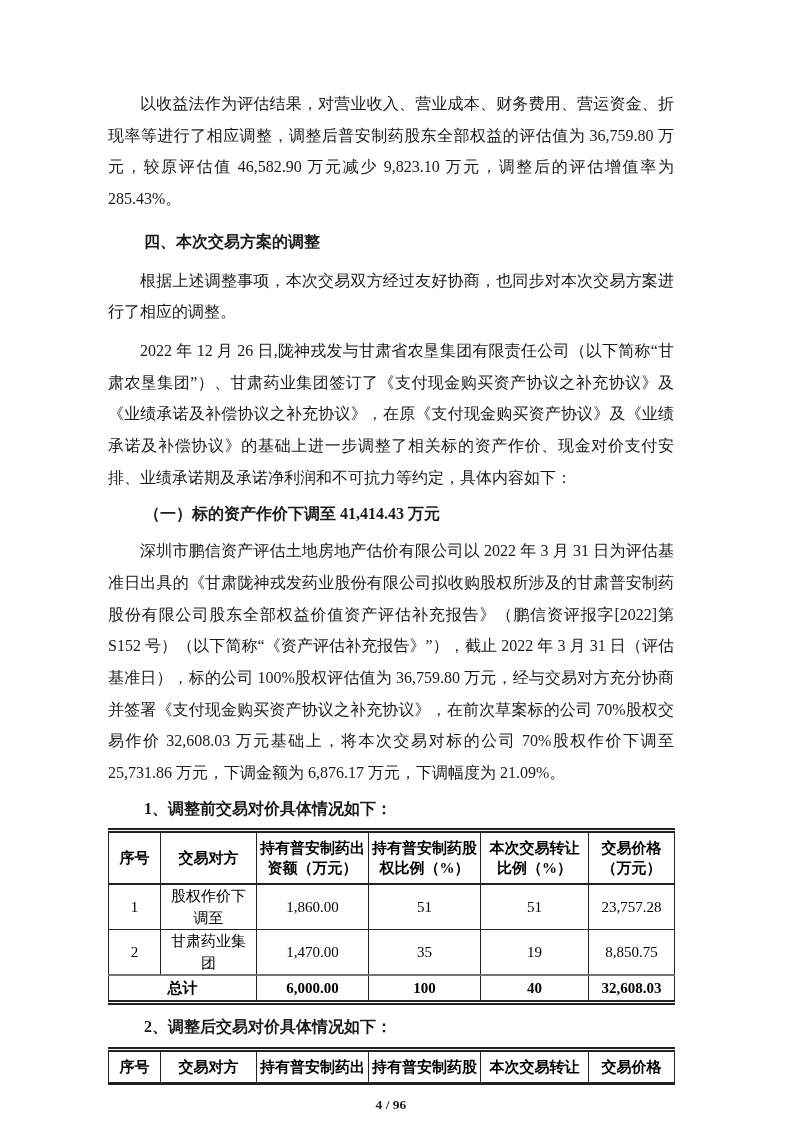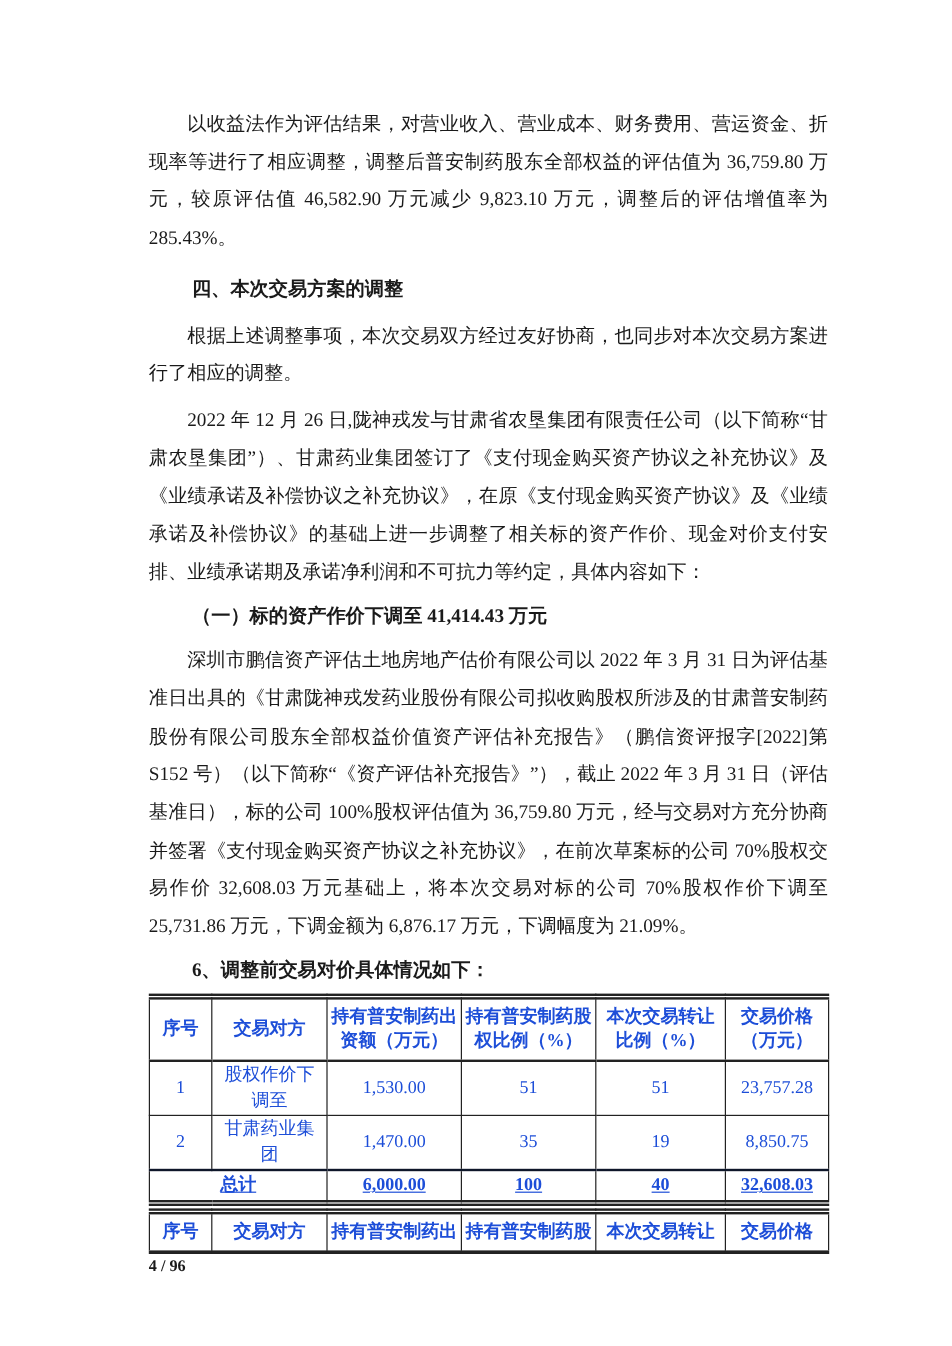--- a/index.html
+++ b/index.html
@@ -4,21 +4,21 @@
 <style>
   html, body { margin:0; padding:0; background:#ffffff; }
   .page {
     position:relative;
     width:793px; height:1122px;
     background:#ffffff;
     font-family:"Liberation Serif","DejaVu Serif",serif;
     color:#1a1a1a;
     overflow:hidden;
   }
-  .content { position:absolute; left:124px; top:88px; width:566px; }
+  .content { position:absolute; left:108px; top:88px; width:566px; }
 
   .para {
     margin:0;
     font-size:16px;
     line-height:31.7px;
     text-align:justify;
     text-indent:2em;
   }
   .heading {
     margin:4px;
@@ -31,21 +31,21 @@
   .mt7  { margin-top:7px; }
   .mt6  { margin-top:6px; }
   .mt5  { margin-top:5px; }
   .mt4  { margin-top:4px; }
 
   table.tbl, table.tbl2 {
     border-collapse:collapse;
     table-layout:fixed;
     width:566px;
     font-size:15px;
-    color:#1d4ed8;
+    color:#000000;
   }
   table.tbl {
     margin-top:3px;
     border-top:5px double #222;
     border-bottom:5px double #222;
     border-left:1px solid #222;
     border-right:1px solid #222;
   }
   table.tbl th {
     border-left:1px solid #222;
@@ -59,24 +59,23 @@
     vertical-align:middle;
   }
   table.tbl td {
     border:1px solid #222;
     line-height:22px;
     padding:0 3px;
     text-align:center;
     vertical-align:middle;
   }
   table.tbl tr.total-row td {
-    border-top:2px solid #0f172a;
+    border-top:2px solid #737373;
     font-weight:700;
     line-height:24px;
-    text-decoration:underline;
   }
   td.num-right { text-align:right; padding-right:6px; }
 
   table.tbl2 {
     margin-top:2px;
     border-top:5px double #222;
     border-bottom:3px solid #222;
     border-left:1px solid #222;
     border-right:1px solid #222;
   }
@@ -86,22 +85,22 @@
     font-weight:700;
     line-height:20px;
     padding:5px 2px;
     text-align:center;
     white-space:nowrap;
     overflow:hidden;
     vertical-align:middle;
   }
 
   .footer-page-number {
-    margin-top:2px;
-    text-align:left;
+    margin-top:12px;
+    text-align:center;
     font-size:13.5px;
     font-weight:700;
     line-height:16px;
   }
 </style>
 </head>
 <body>
 
 <div class="page">
   <div class="content">
@@ -111,21 +110,21 @@
     <div class="heading mt11">四、本次交易方案的调整</div>
 
     <p class="para mt7">根据上述调整事项，本次交易双方经过友好协商，也同步对本次交易方案进行了相应的调整。</p>
 
     <p class="para mt7">2022 年 12 月 26 日,陇神戎发与甘肃省农垦集团有限责任公司（以下简称“甘肃农垦集团”）、甘肃药业集团签订了《支付现金购买资产协议之补充协议》及《业绩承诺及补偿协议之补充协议》，在原《支付现金购买资产协议》及《业绩承诺及补偿协议》的基础上进一步调整了相关标的资产作价、现金对价支付安排、业绩承诺期及承诺净利润和不可抗力等约定，具体内容如下：</p>
 
     <div class="heading mt5">（一）标的资产作价下调至 41,414.43 万元</div>
 
     <p class="para mt5">深圳市鹏信资产评估土地房地产估价有限公司以 2022 年 3 月 31 日为评估基准日出具的《甘肃陇神戎发药业股份有限公司拟收购股权所涉及的甘肃普安制药股份有限公司股东全部权益价值资产评估补充报告》（鹏信资评报字[2022]第S152 号）（以下简称“《资产评估补充报告》”），截止 2022 年 3 月 31 日（评估基准日），标的公司 100%股权评估值为 36,759.80 万元，经与交易对方充分协商并签署《支付现金购买资产协议之补充协议》，在前次草案标的公司 70%股权交易作价 32,608.03 万元基础上，将本次交易对标的公司 70%股权作价下调至 25,731.86 万元，下调金额为 6,876.17 万元，下调幅度为 21.09%。</p>
 
-    <div class="heading mt4">6、调整前交易对价具体情况如下：</div>
+    <div class="heading mt4">1、调整前交易对价具体情况如下：</div>
 
     <table class="tbl">
       <colgroup>
         <col style="width:52px">
           <col style="width:96px">
           <col style="width:112px">
         <col style="width:112px">
           <col style="width:108px">
           <col style="width:86px">
       </colgroup>
@@ -140,21 +139,21 @@
           <th>本次交易转让
 比例（%）</th>
           <th>交易价格
 （万元）</th>
         </tr>
       </thead>
       <tbody>
         <tr>
           <td>1</td>
           <td>股权作价下调至</td>
-          <td>1,530.00</td>
+          <td>1,860.00</td>
           <td>51</td>
           <td>51</td>
           <td class="num-right">23,757.28</td>
         </tr>
         <tr>
           <td>2</td>
           <td>甘肃药业集团</td>
           <td>1,470.00</td>
           <td>35</td>
           <td>19</td>
@@ -163,20 +162,21 @@
         <tr class="total-row">
           <td colspan="2">总计</td>
           <td>6,000.00</td>
           <td>100</td>
           <td>40</td>
           <td class="num-right">32,608.03</td>
         </tr>
       </tbody>
     </table>
 
+    <div class="heading mt6">2、调整后交易对价具体情况如下：</div>
 
     <table class="tbl2">
       <colgroup>
         <col style="width:52px">
           <col style="width:96px">
           <col style="width:112px">
         <col style="width:112px">
           <col style="width:108px">
           <col style="width:86px">
       </colgroup>

